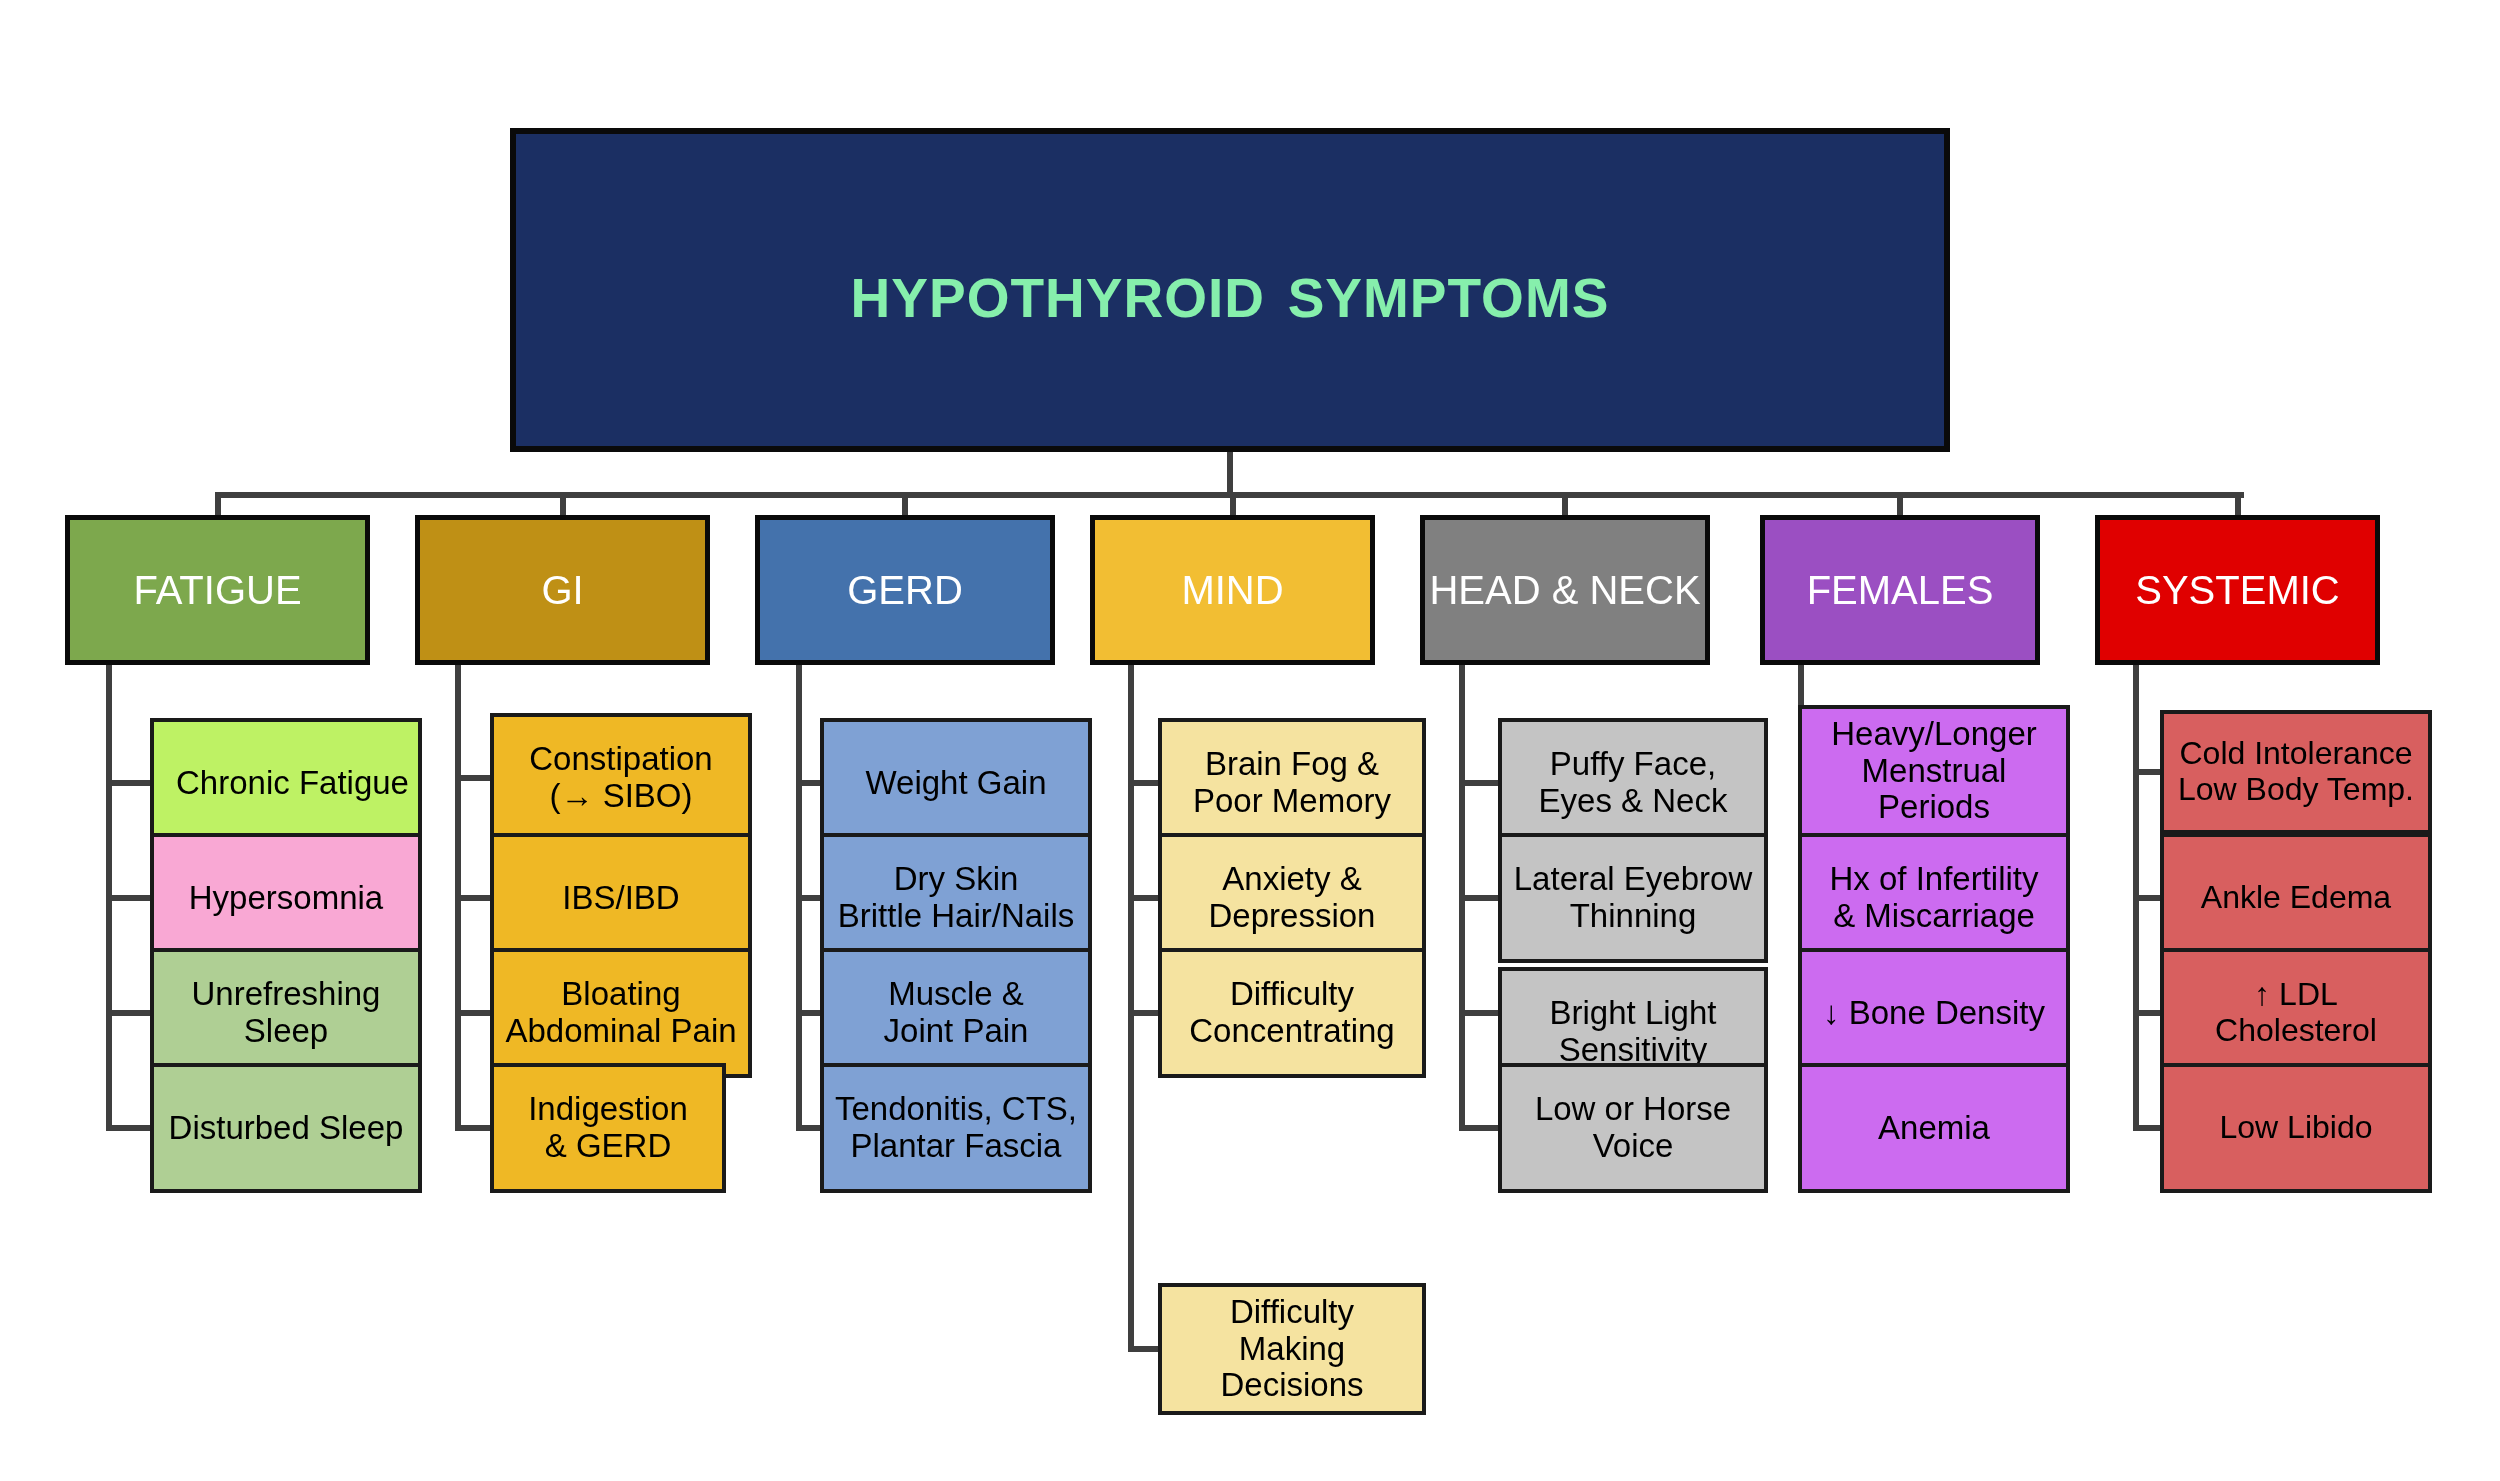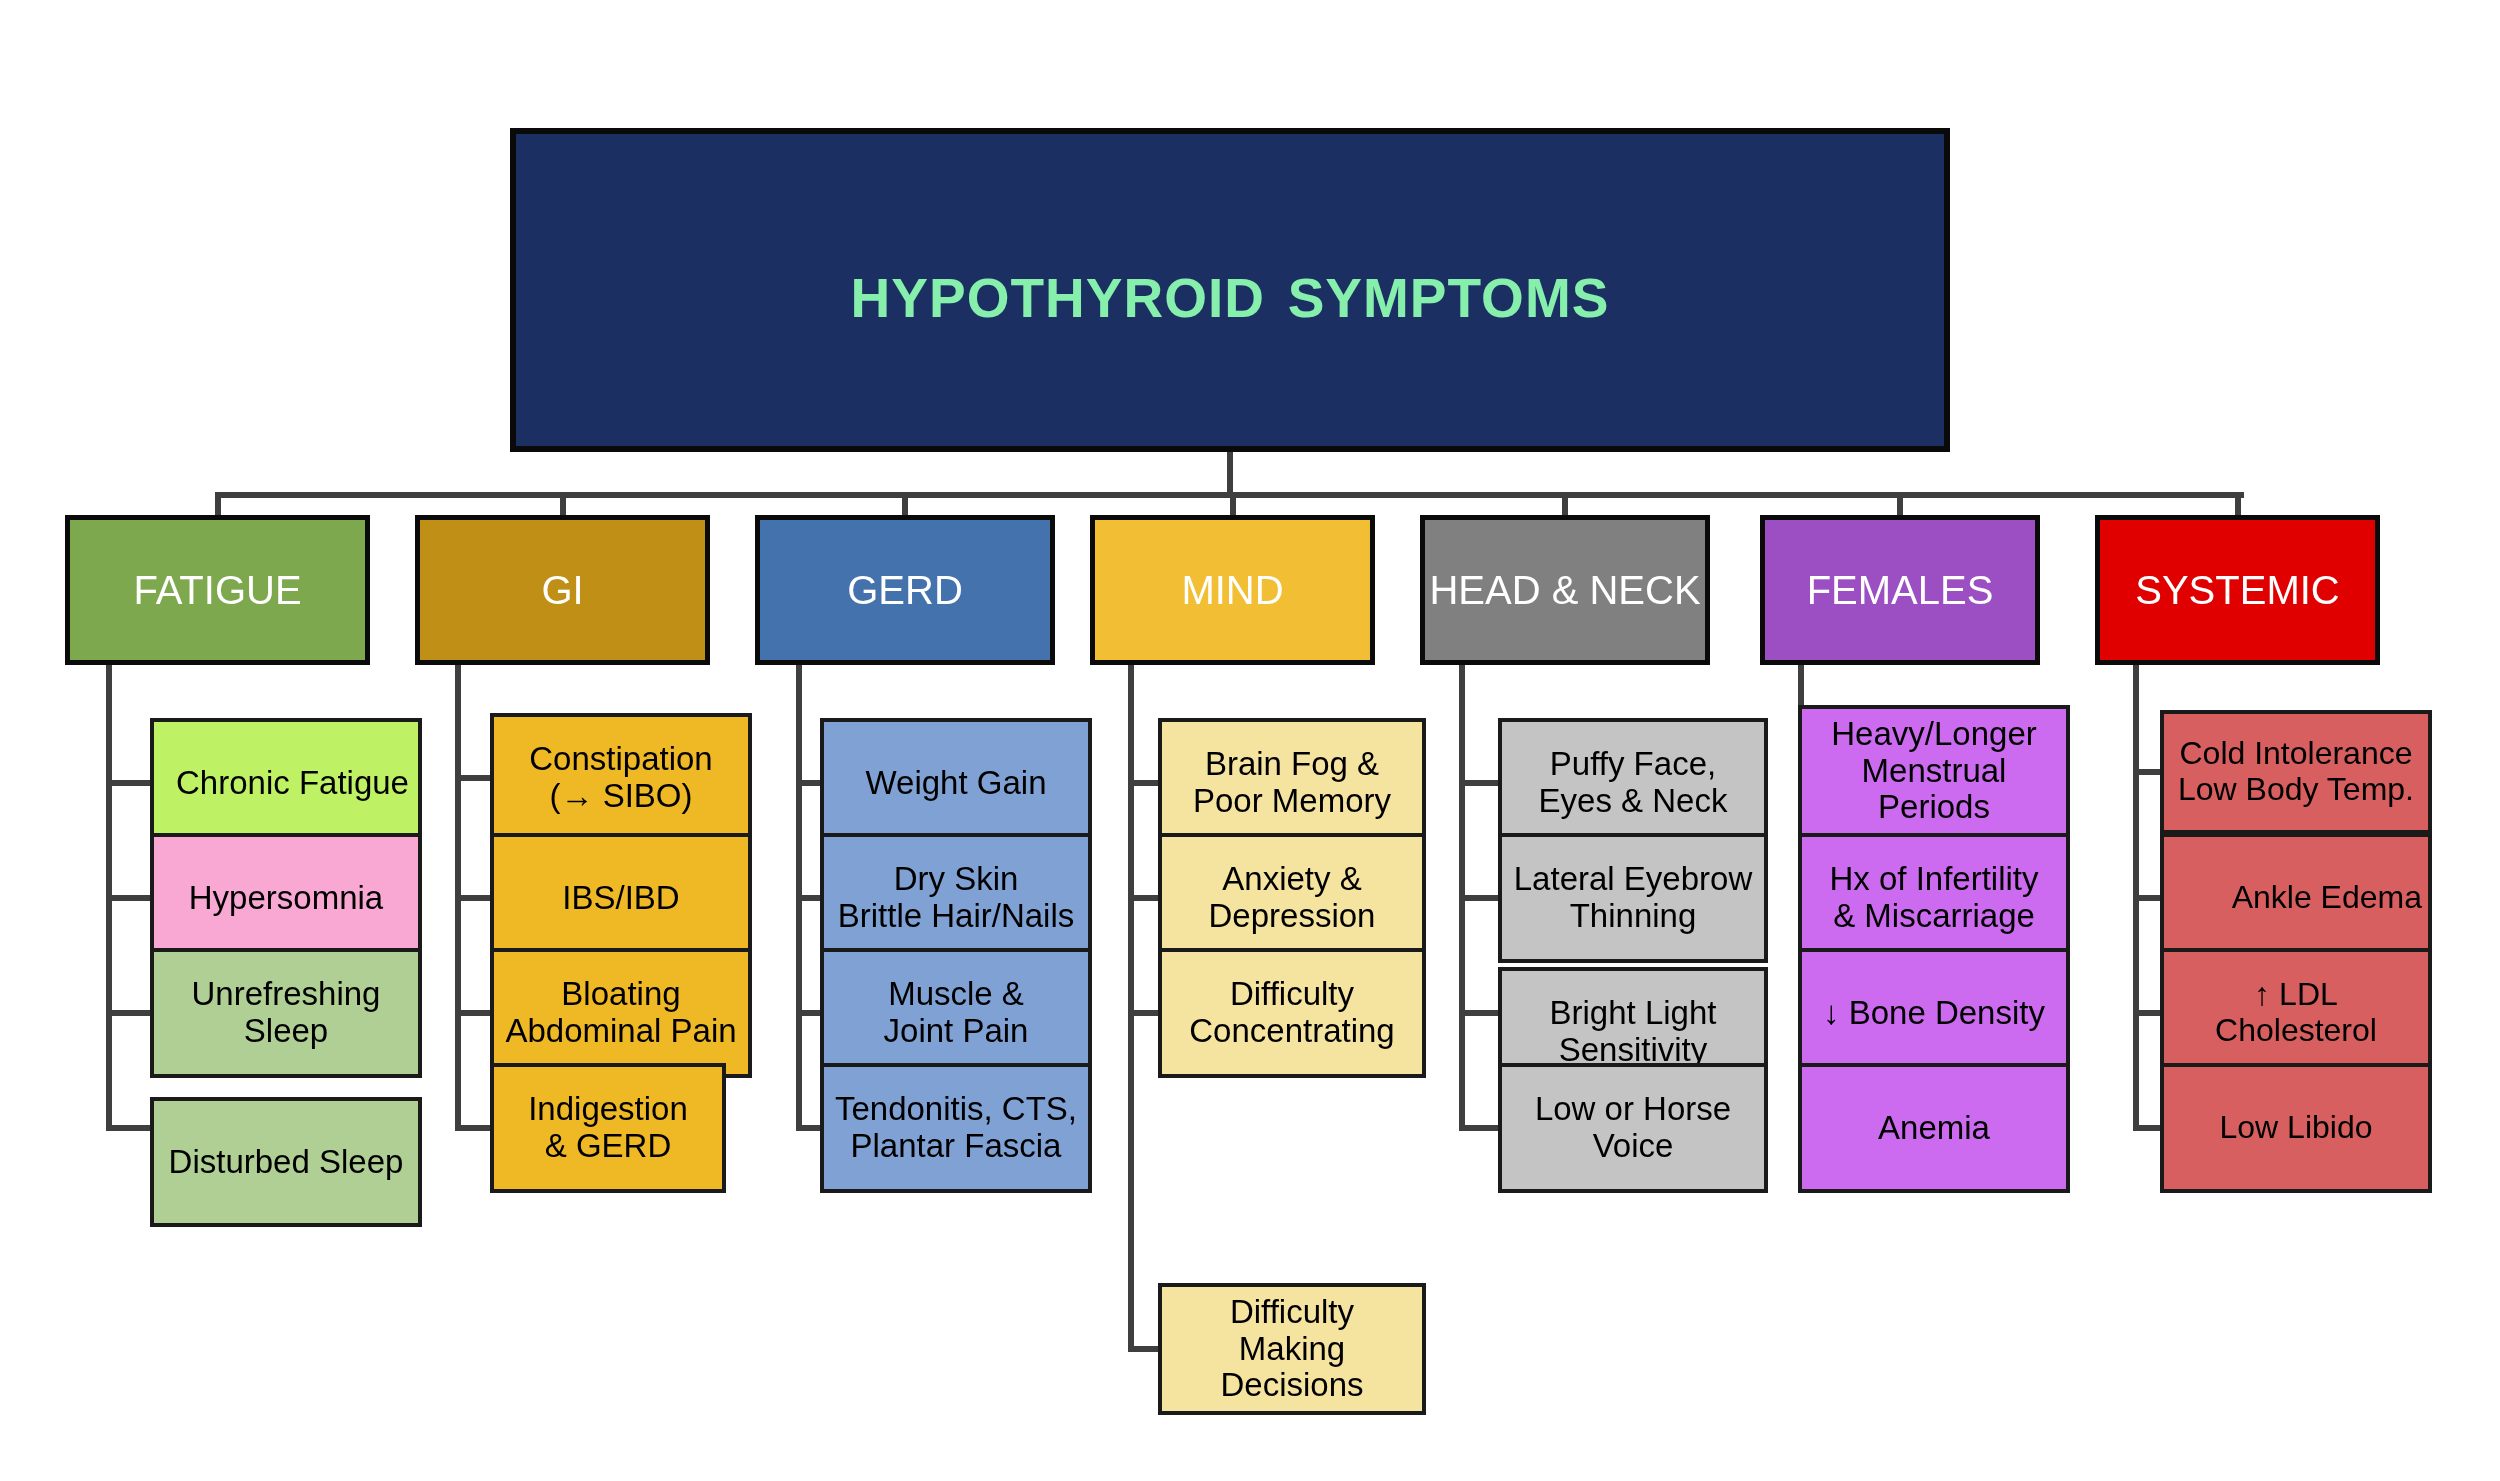--- a/index.html
+++ b/index.html
@@ -104,21 +104,21 @@
       </div>
       <div class="leaf" style="left: 150px; top: 718px; width: 272px; height: 130px; background: #bef264; padding-left: 19px;">
         <span>Chronic Fatigue</span>
       </div>
       <div class="leaf" style="left: 150px; top: 833px; width: 272px; height: 130px; background: #f9a8d4;">
         <span>Hypersomnia</span>
       </div>
       <div class="leaf" style="left: 150px; top: 948px; width: 272px; height: 130px; background: rgb(175, 207, 148);">
         <span>Unrefreshing<br>Sleep</span>
       </div>
-      <div class="leaf" style="left: 150px; top: 1063px; width: 272px; height: 130px; background: rgb(175, 207, 148); margin-top: 34px;">
+      <div class="leaf" style="left: 150px; top: 1063px; width: 272px; height: 130px; background: rgb(175, 207, 148);">
         <span>Disturbed Sleep</span>
       </div>
       <div class="cat-head" style="left: 415px; top: 515px; width: 295px; height: 150px; background: rgb(191, 144, 21);">
         <span>GI</span>
       </div>
       <div class="leaf" style="left: 490px; top: 713px; width: 262px; height: 130px; background: rgb(239, 184, 37);">
         <span>Constipation<br>(→ SIBO)</span>
       </div>
       <div class="leaf" style="left: 490px; top: 833px; width: 262px; height: 130px; background: rgb(239, 184, 37);">
         <span>IBS/IBD</span>
@@ -188,21 +188,21 @@
       </div>
       <div class="leaf" style="left: 1798px; top: 1063px; width: 272px; height: 130px; background: rgb(204, 107, 240);">
         <span>Anemia</span>
       </div>
       <div class="cat-head" style="left: 2095px; top: 515px; width: 285px; height: 150px; background: rgb(224, 0, 0);">
         <span>SYSTEMIC</span>
       </div>
       <div class="leaf tight" style="left: 2160px; top: 710px; width: 272px; height: 124px; background: rgb(216, 95, 95);">
         <span>Cold Intolerance<br>Low Body Temp.</span>
       </div>
-      <div class="leaf tight" style="left: 2160px; top: 833px; width: 272px; height: 130px; background: rgb(216, 95, 95); justify-content: flex-end;">
+      <div class="leaf tight" style="left: 2160px; top: 833px; width: 272px; height: 130px; background: rgb(216, 95, 95);">
         <span>Ankle Edema</span>
       </div>
       <div class="leaf tight" style="left: 2160px; top: 948px; width: 272px; height: 130px; background: rgb(216, 95, 95);">
         <span>↑ LDL<br>Cholesterol</span>
       </div>
       <div class="leaf tight" style="left: 2160px; top: 1063px; width: 272px; height: 130px; background: rgb(216, 95, 95);">
         <span>Low Libido</span>
       </div>
     </div>
 

